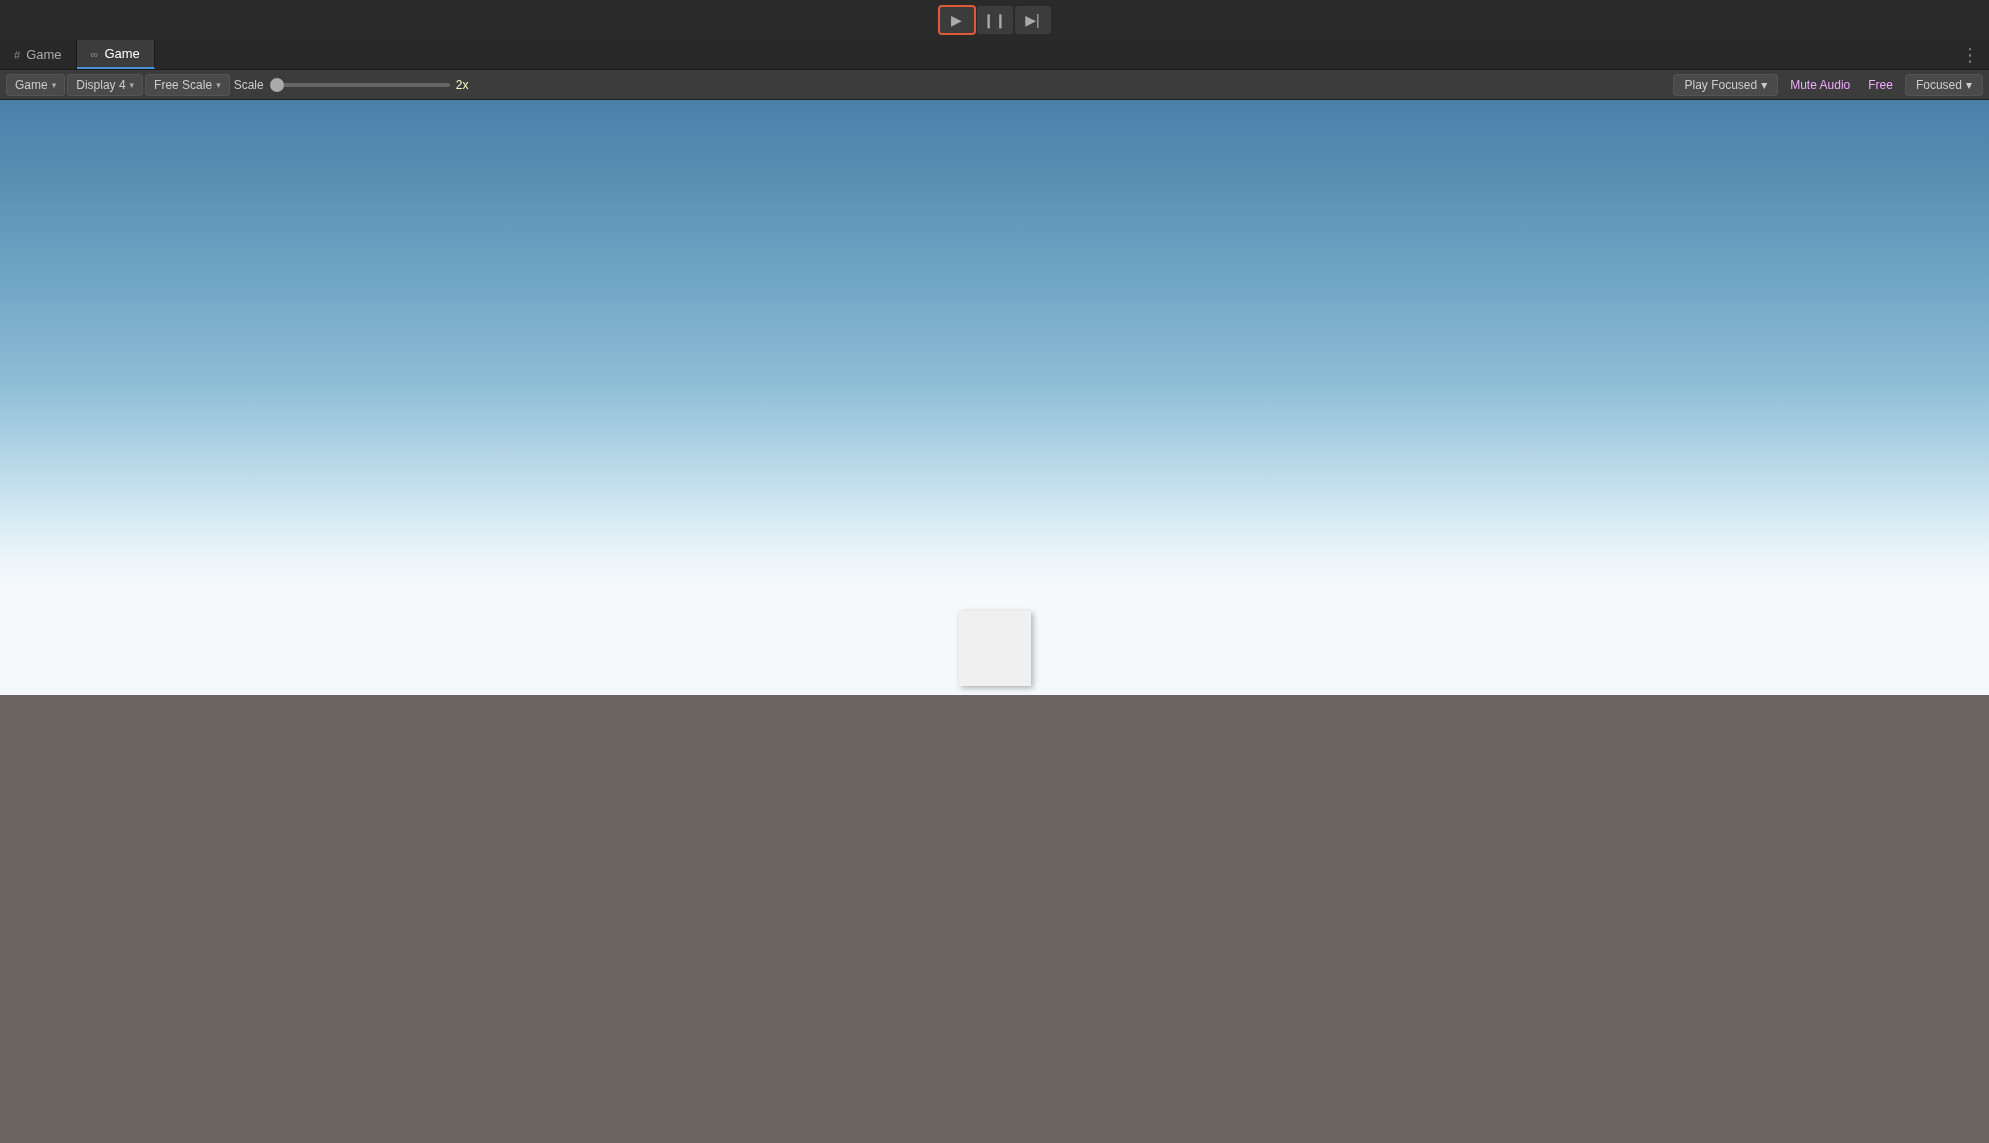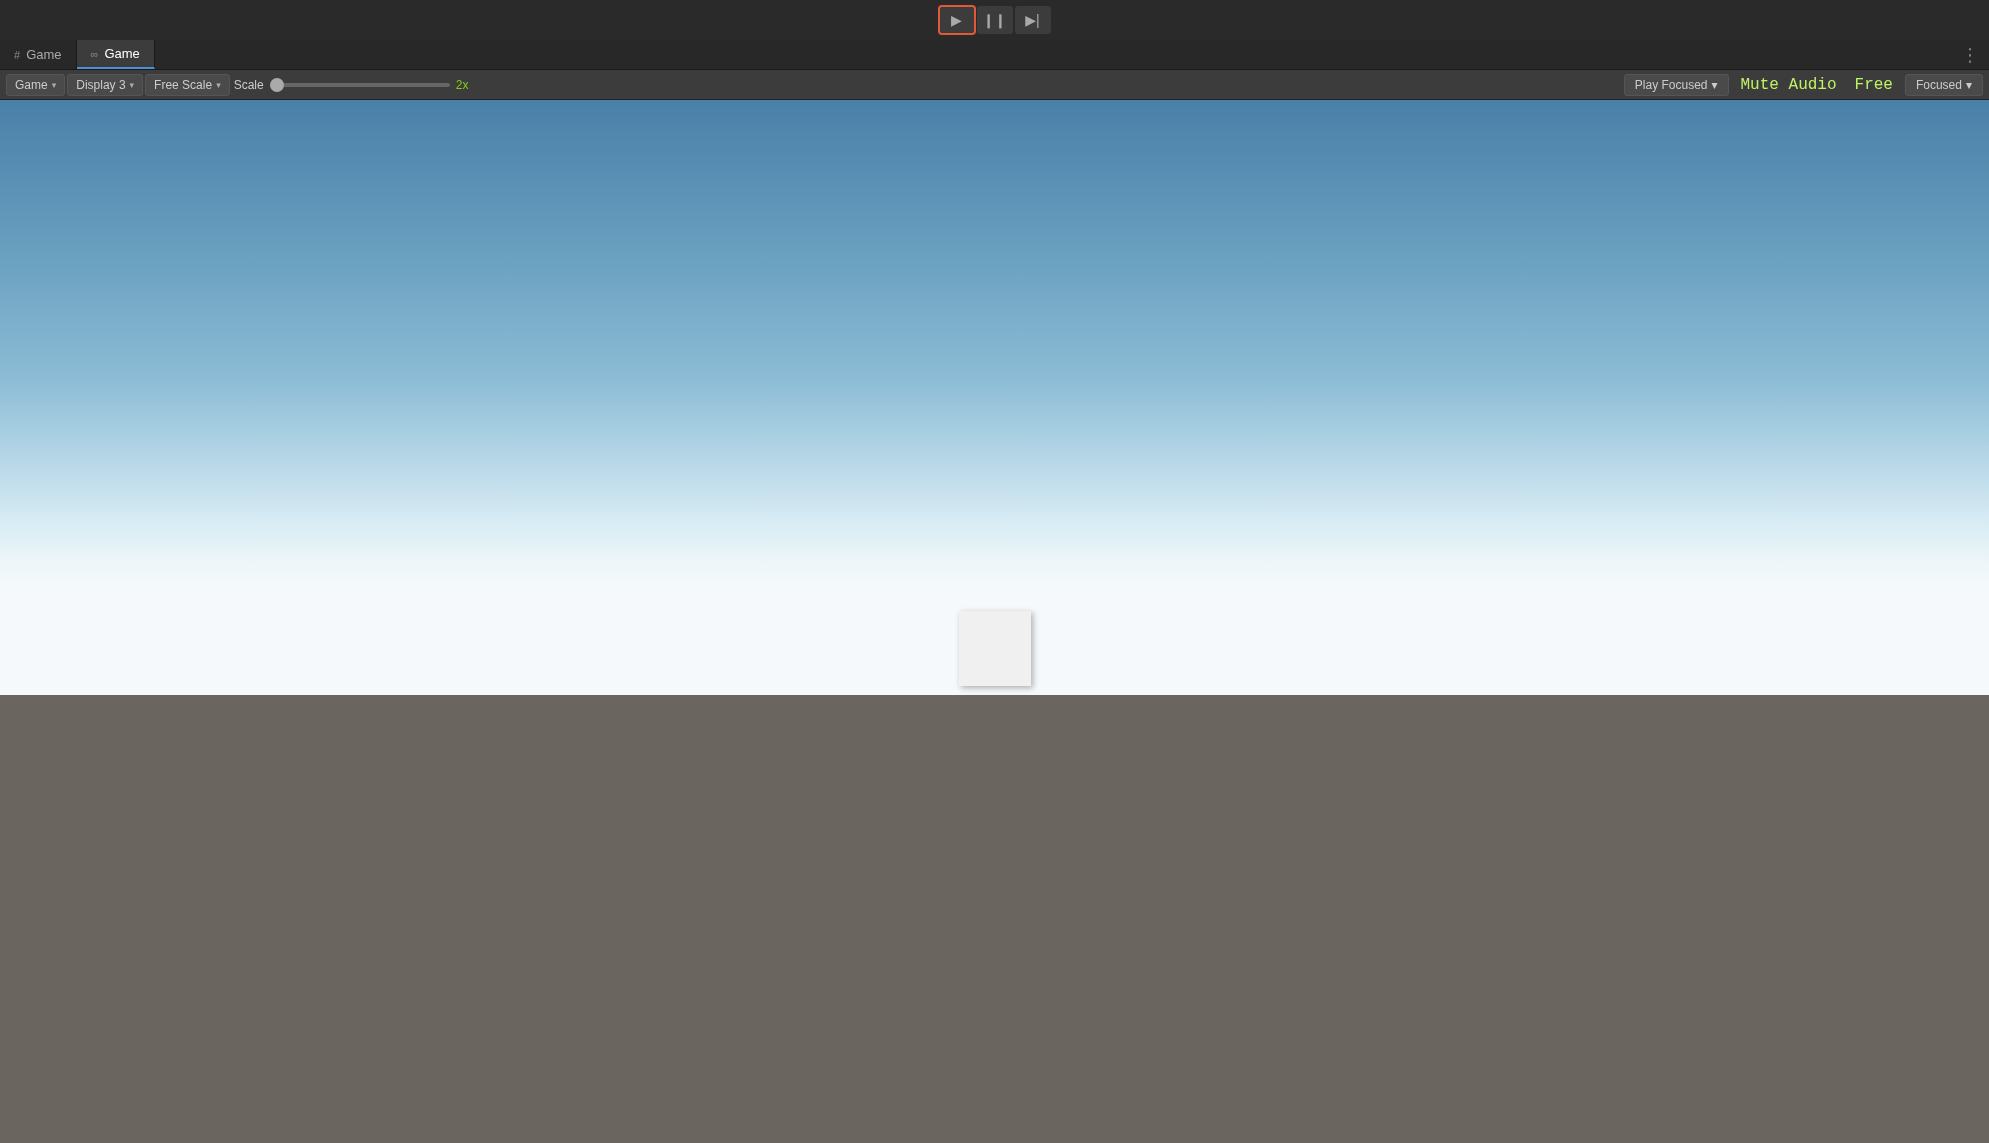--- a/index.html
+++ b/index.html
@@ -153,21 +153,21 @@
       border-radius: 50%;
       position: absolute;
       top: 50%;
       left: 0px;
       transform: translateY(-50%);
       cursor: pointer;
     }
 
     .scale-value {
       font-size: 12px;
-      color: #84cc16;
+      color: #fef9c3;
     }
 
     .toolbar-right {
       margin-left: auto;
       display: flex;
       align-items: center;
       gap: 6px;
     }
 
     .toolbar-btn {
@@ -180,25 +180,24 @@
       font-size: 12px;
       color: #ccc;
       display: flex;
       align-items: center;
       gap: 4px;
     }
 
     .toolbar-text-btn {
       background: none;
       border: none;
-      font-size: 16px;
-      color: #bef264;
+      font-size: 12px;
+      color: #f0abfc;
       cursor: pointer;
       padding: 2px 6px;
-      font-family: Liberation Mono, monospace;
     }
 
     
     .game-viewport {
       width: 100%;
       height: calc(1143px - 40px - 30px - 30px);
       position: relative;
       overflow: hidden;
     }
 
@@ -290,21 +289,21 @@
 </div>
 
 <div class="toolbar-row">
 
   <div class="toolbar-dropdown">
     <span>Game</span>
     <span class="arrow">▾</span>
   </div>
 
   <div class="toolbar-dropdown">
-    <span>Display 3</span>
+    <span>Display 4</span>
     <span class="arrow">▾</span>
   </div>
 
   <div class="toolbar-dropdown">
     <span>Free Scale</span>
     <span class="arrow">▾</span>
   </div>
 
   <div class="scale-group">
     <span class="scale-label">Scale</span>

